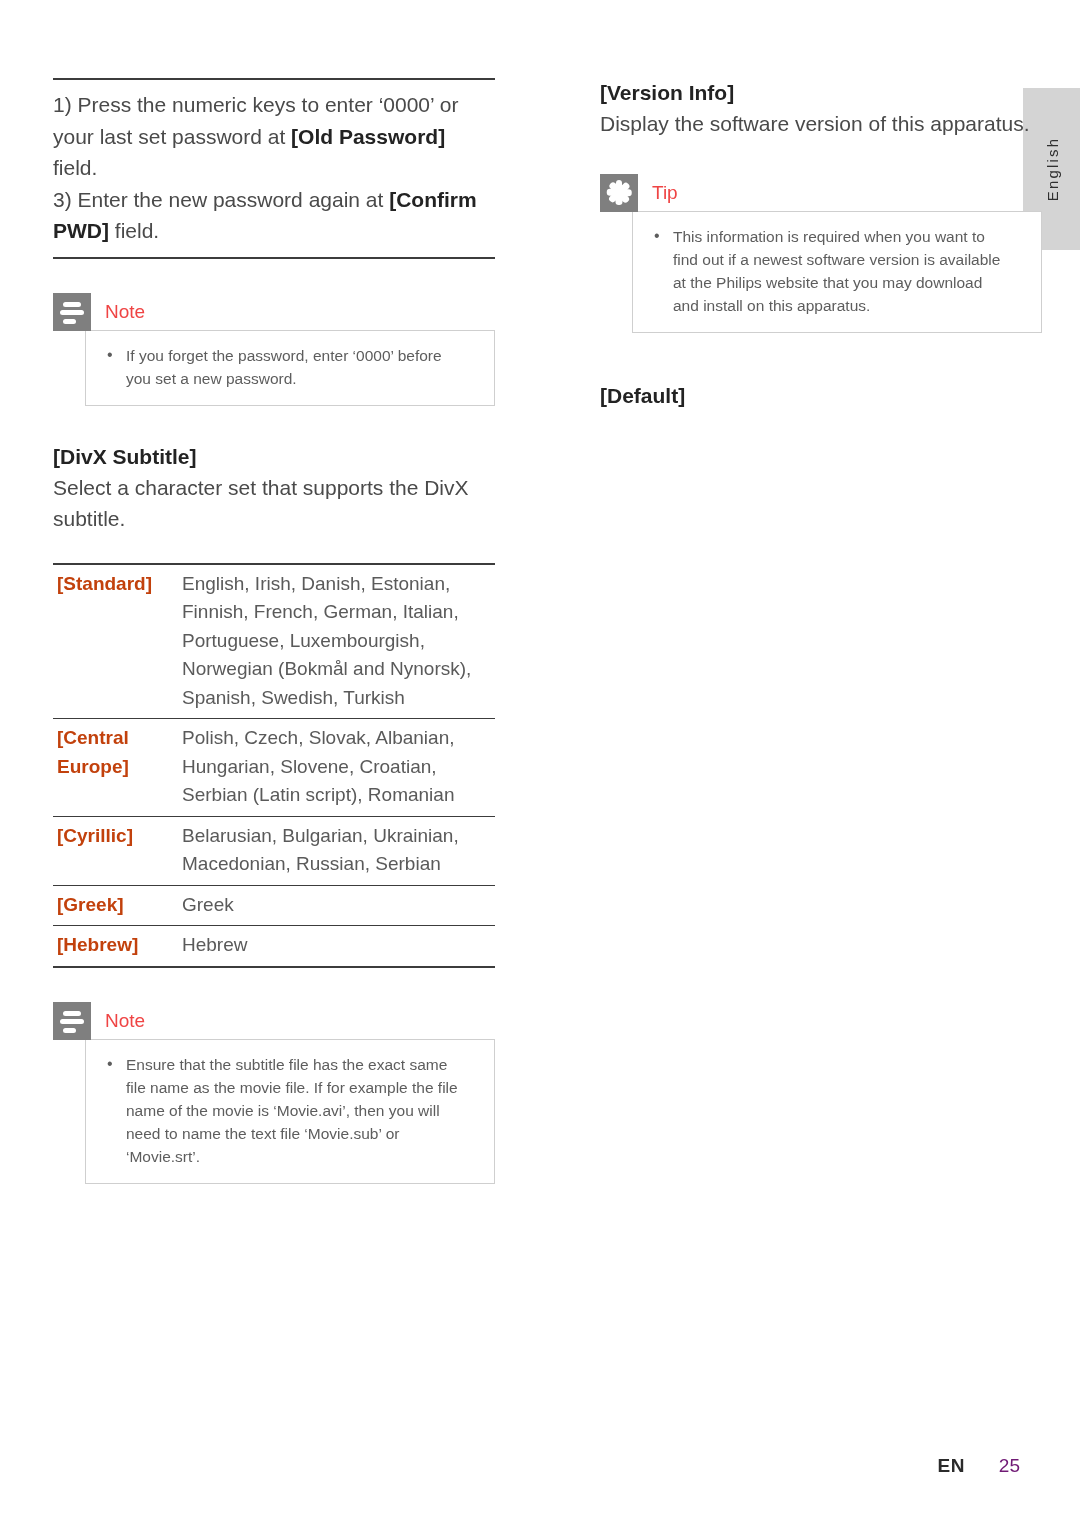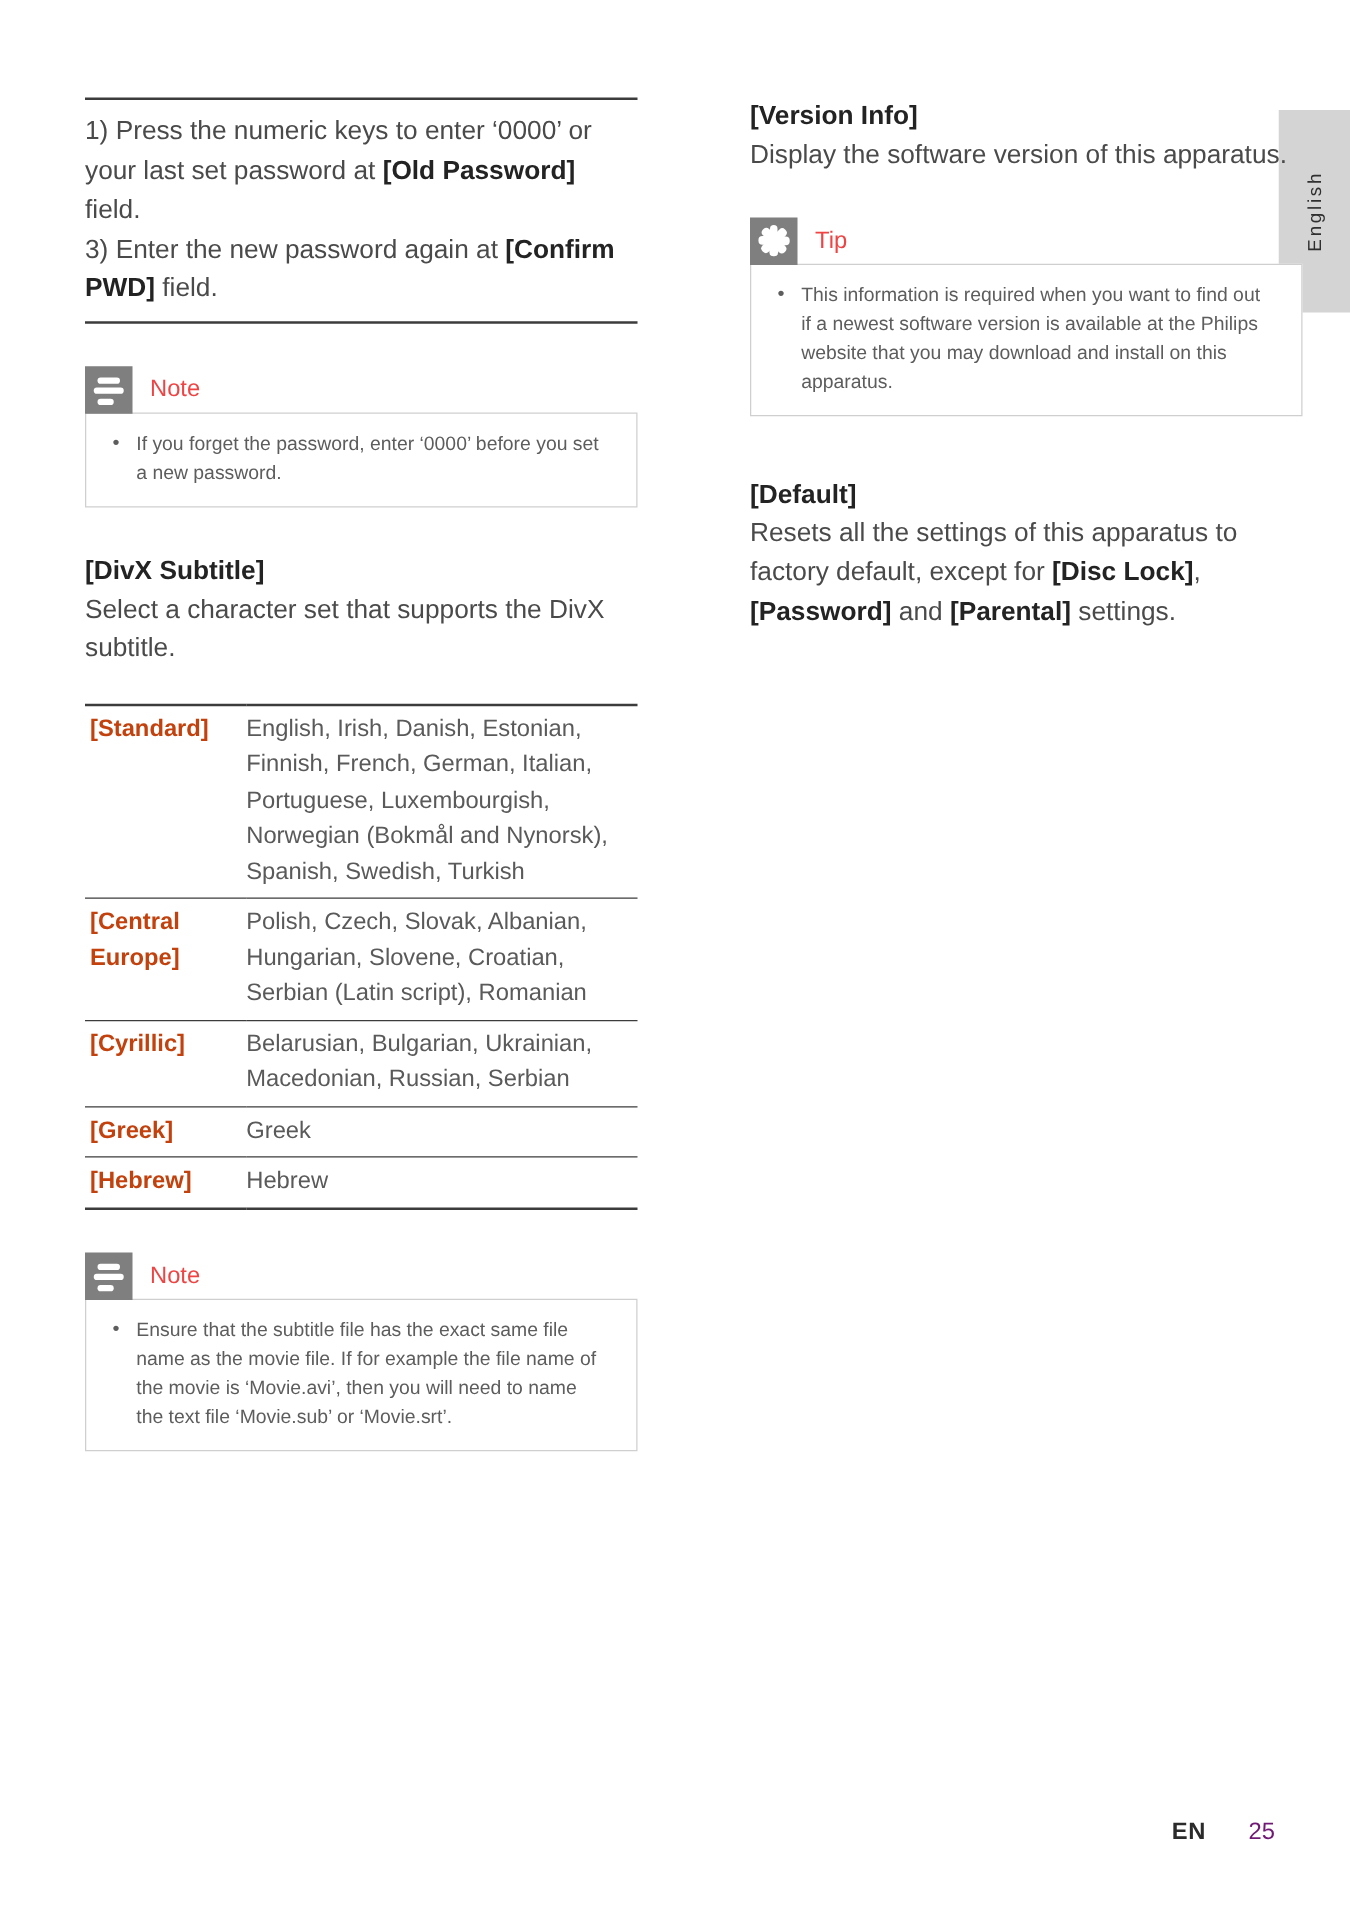--- a/index.html
+++ b/index.html
@@ -34,21 +34,21 @@
     font-size: 15px;
     letter-spacing: 2.2px;
     color: #2f2f2f;
   }
 
   
   .col {
     position: absolute;
     width: 442px;
   }
-  .col-left  { left: 68px;  top: 78px; }
+  .col-left  { left: 53px;  top: 78px; }
   .col-right { left: 600px; top: 78px; }
 
   
   .steps {
     border-top: 2px solid #3c3c3c;
     border-bottom: 2px solid #3c3c3c;
     padding: 9px 0 10px 0;
   }
   .steps p {
     margin: 0;
@@ -83,20 +83,21 @@
     color: #ef4444;
     margin-left: 14px;
     font-weight: 400;
   }
   .callout-body {
     border: 1px solid #cfcfcf;
     border-top: 1px solid #cfcfcf;
     background: #fff;
     padding: 13px 30px 15px 18px;
     margin-top: -1px;
+    margin-left: 32px;
   }
   .callout-body ul {
     margin: 0;
     padding: 0;
     list-style: none;
   }
   .callout-body li {
     position: relative;
     padding-left: 22px;
     font-size: 15.5px;
@@ -308,20 +309,19 @@
     </div>
     <div class="callout-body">
       <ul>
         <li>This information is required when you want to find out if a newest software version is available at the Philips website that you may download and install on this apparatus.</li>
       </ul>
     </div>
   </div>
 
   <div class="block-gap-48">
     <h2 class="sec-head">[Default]</h2>
-    <p class="body-text"><span>Resets all the settings of this apparatus to factory default, except for </span><b>[Disc Lock]</b><span>, </span><b>[Password]</b><span> and </span><b>[Parental]</b><span> settings.</span></p>
   </div>
 
 </div>
 
 <div class="footer">
   <span class="en">EN</span><span class="pg">25</span>
 </div>
 
 </body></html>

